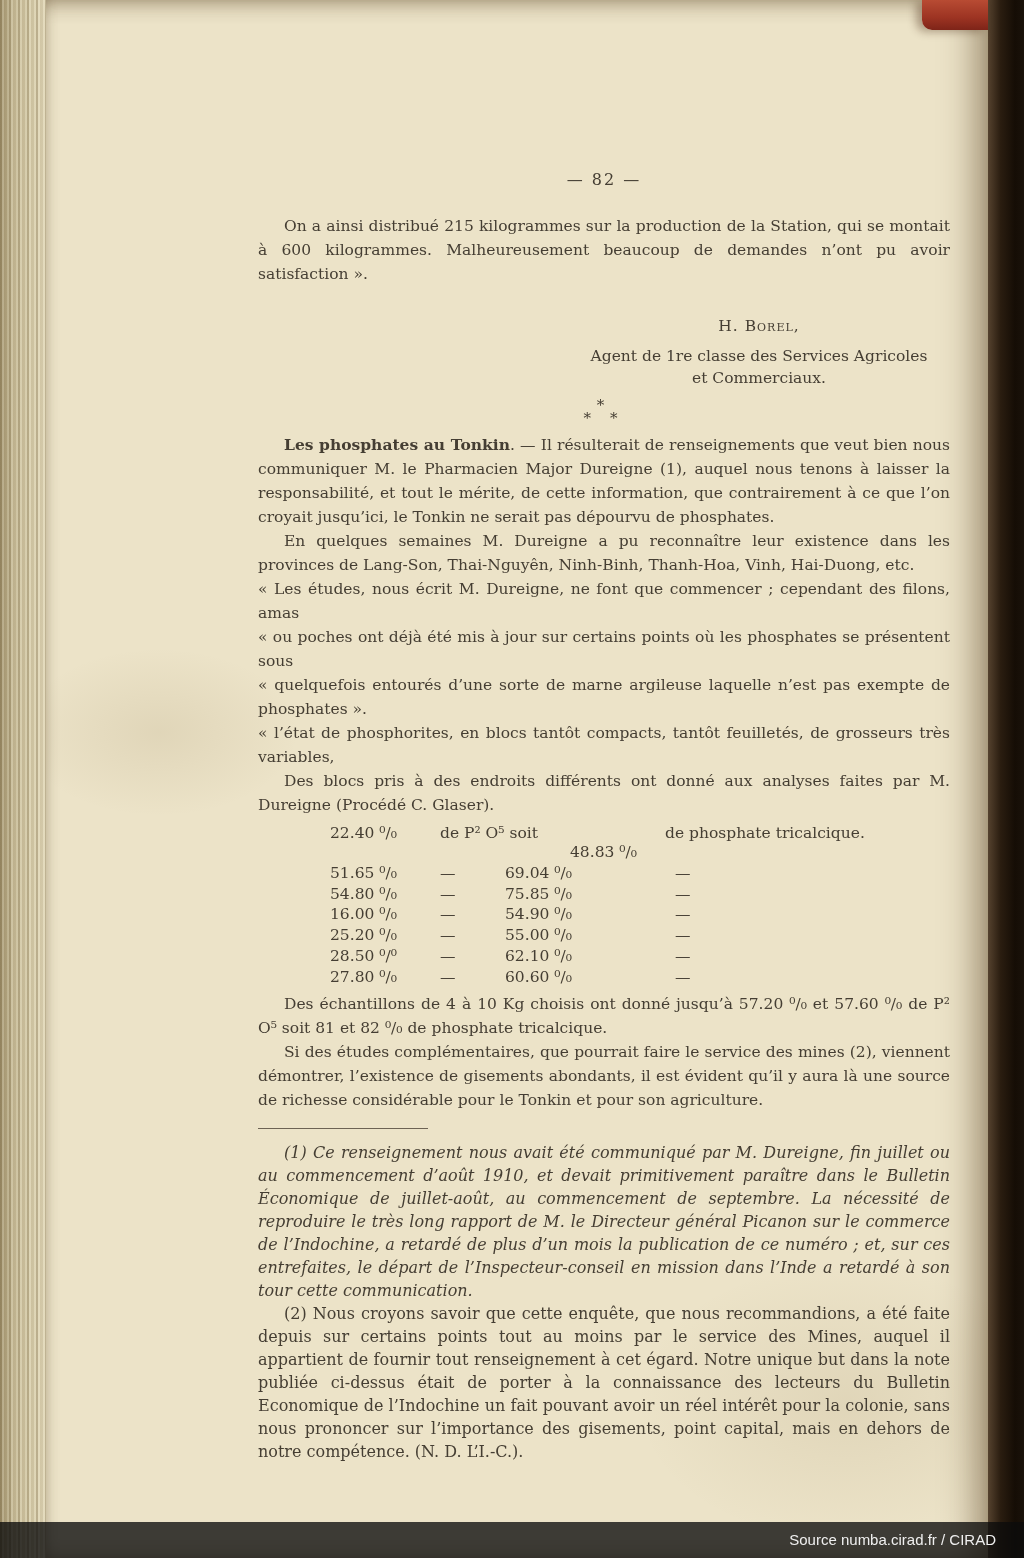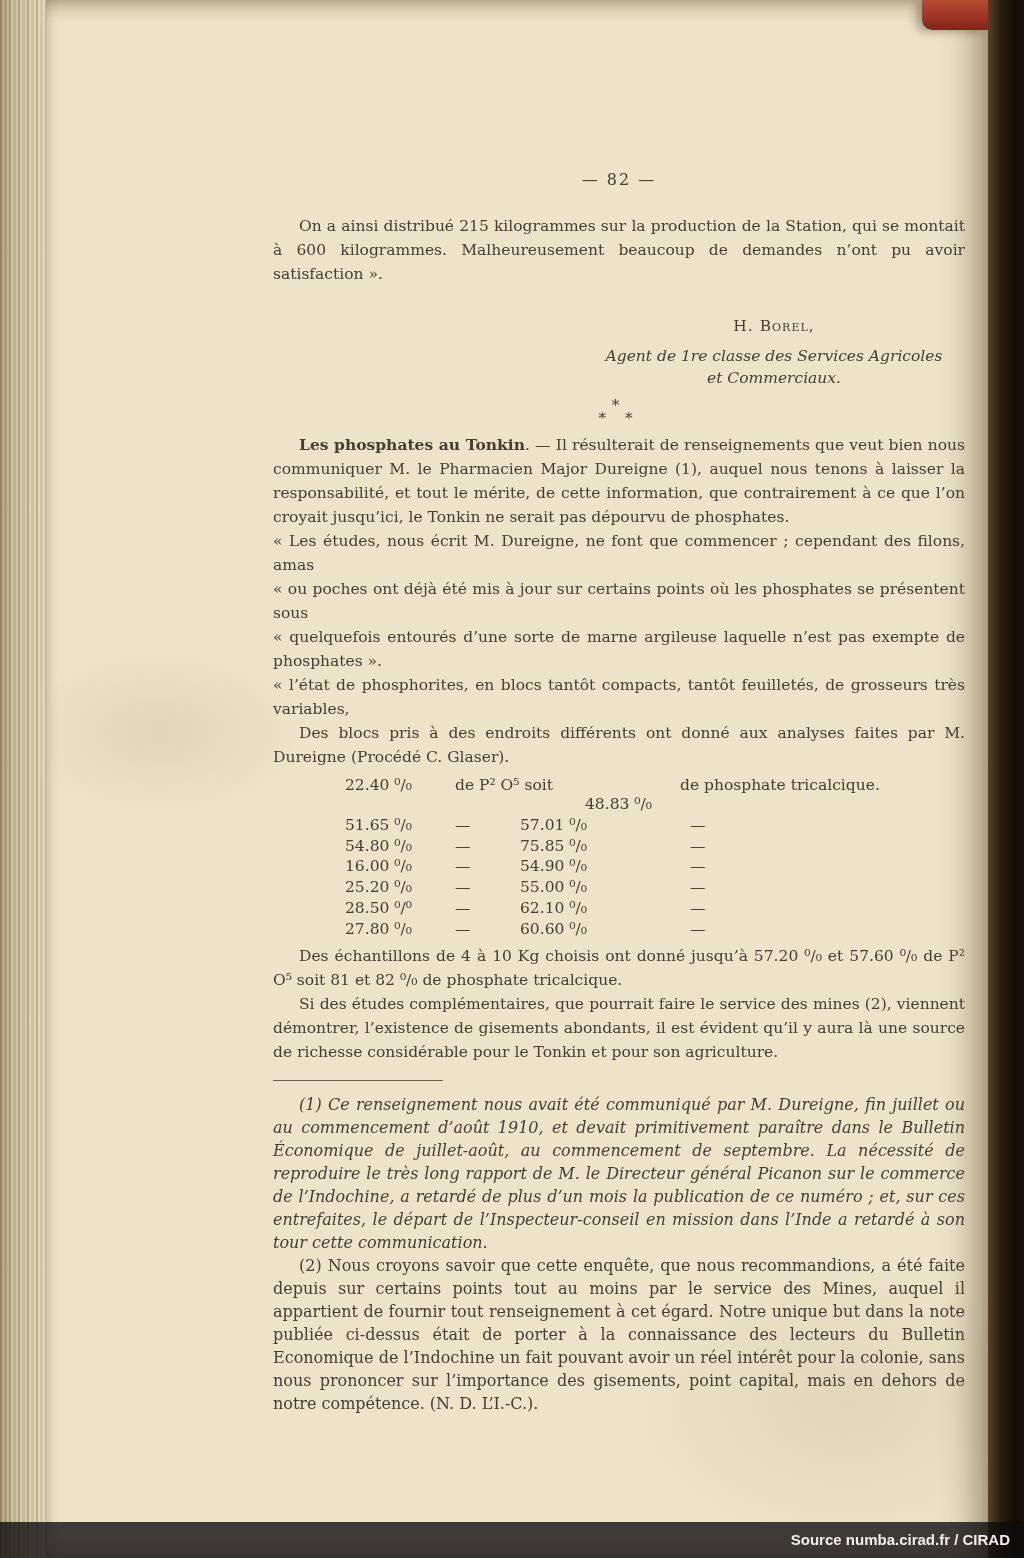--- a/index.html
+++ b/index.html
@@ -40,34 +40,34 @@
       radial-gradient(ellipse 200px 120px at 12% 47%, rgba(120, 95, 50, 0.10), transparent 70%),
       radial-gradient(ellipse 300px 200px at 85% 90%, rgba(120, 95, 50, 0.10), transparent 70%),
       #ece3c8;
     box-shadow:
       inset 0 16px 20px -14px rgba(80, 58, 25, 0.45),
       inset -30px 0 34px -18px rgba(75, 52, 22, 0.50),
       inset 10px 0 14px -10px rgba(80, 58, 25, 0.28),
       inset 0 -14px 18px -14px rgba(80, 58, 25, 0.28);
   }
   .content {
-    position: absolute; left: 227px; top: 0; width: 692px;
+    position: absolute; left: 212px; top: 0; width: 692px;
     font-size: 15.5px; line-height: 24px;
     text-align: justify;
     color: #453e33;
   }
   .content p { margin: 0; text-indent: 26px; }
   .content p.noindent { text-indent: 0; }
   .page-number {
     margin-top: 168px; margin-bottom: 22px;
     text-align: center; font-size: 16px; letter-spacing: 2px;
   }
   .sig-block { margin-top: 28px; padding-left: 310px; box-sizing: border-box; text-align: center; }
   .sig-name { font-variant: small-caps; letter-spacing: 1px; }
-  .sig-title { font-style: italic; margin-top: 7px; line-height: 22px; }
+  .sig-title { margin-top: 7px; line-height: 22px; }
   .stars { text-align: center; margin: 10px 0 8px 0; line-height: 13px; font-size: 15px; letter-spacing: 7px; color: #453e33; }
   .lead { font-weight: bold; }
   .quote .qline { text-indent: 0; }
   .atable { margin: 6px 0 4px 72px; line-height: 20.8px; }
   .arow { display: flex; }
   .ac1 { width: 110px; flex: 0 0 auto; }
   .acmid { width: 130px; flex: 0 0 auto; }
   .ac3 { width: 95px; flex: 0 0 auto; margin-top: 19px; }
   .ac4 { flex: 1 1 auto; }
   .acd1 { width: 65px; flex: 0 0 auto; }
@@ -78,21 +78,21 @@
     width: 170px; border-top: 1px solid #6d6354; height: 0;
   }
   .fn { font-size: 16px; line-height: 23px; text-indent: 20px; }
   .fn.italic { font-style: italic; }
   .footer {
     position: absolute; left: 0; right: 0; bottom: 0; height: 36px;
     background: rgba(12, 12, 12, 0.78);
     color: #efefef;
     font-family: "Liberation Sans", "DejaVu Sans", sans-serif;
     font-size: 15px; line-height: 36px;
-    text-align: right; padding-right: 14px; box-sizing: border-box; font-weight: bold;
+    text-align: right; padding-right: 28px; box-sizing: border-box;
   }
 </style>
 </head>
 <body>
 
 <div class="scan">
 
   <div class="page">
     <div class="content">
 
@@ -108,41 +108,42 @@
         </div>
       </div>
 
       <div class="stars">
         <div>*</div>
         <div>* *</div>
       </div>
 
       <p><span class="lead">Les phosphates au Tonkin</span><span>. — </span><span>Il résulterait de renseignements que veut bien nous communiquer M. le Pharmacien Major Dureigne (1), auquel nous tenons à laisser la responsabilité, et tout le mérite, de cette information, que contrairement à ce que l’on croyait jusqu’ici, le Tonkin ne serait pas dépourvu de phosphates.</span></p>
 
+      <p>En quelques semaines M. Dureigne a pu reconnaître leur existence dans les provinces de Lang-Son, Thai-Nguyên, Ninh-Binh, Thanh-Hoa, Vinh, Hai-Duong, etc.</p>
 
       <div class="quote">
         <div class="qline">« Les études, nous écrit M. Dureigne, ne font que commencer ; cependant des filons, amas</div>
         <div class="qline">« ou poches ont déjà été mis à jour sur certains points où les phosphates se présentent sous</div>
         <div class="qline">« quelquefois entourés d’une sorte de marne argileuse laquelle n’est pas exempte de phosphates ».</div>
         <div class="qline">« l’état de phosphorites, en blocs tantôt compacts, tantôt feuilletés, de grosseurs très variables,</div>
       </div>
 
       <p>Des blocs pris à des endroits différents ont donné aux analyses faites par M. Dureigne (Procédé C. Glaser).</p>
 
       <div class="atable">
         <div class="arow">
           <span class="ac1">22.40 ⁰/₀</span>
           <span class="acmid">de P² O⁵ soit</span>
           <span class="ac3">48.83 ⁰/₀</span>
           <span class="ac4">de phosphate tricalcique.</span>
         </div>
         <div class="arow">
           <span class="ac1">51.65 ⁰/₀</span>
           <span class="acd1">—</span>
-          <span class="ac3b">57.01 ⁰/₀</span>
+          <span class="ac3b">69.04 ⁰/₀</span>
           <span class="acd2">—</span>
         </div>
         <div class="arow">
           <span class="ac1">54.80 ⁰/₀</span>
           <span class="acd1">—</span>
           <span class="ac3b">75.85 ⁰/₀</span>
           <span class="acd2">—</span>
         </div>
         <div class="arow">
           <span class="ac1">16.00 ⁰/₀</span>

